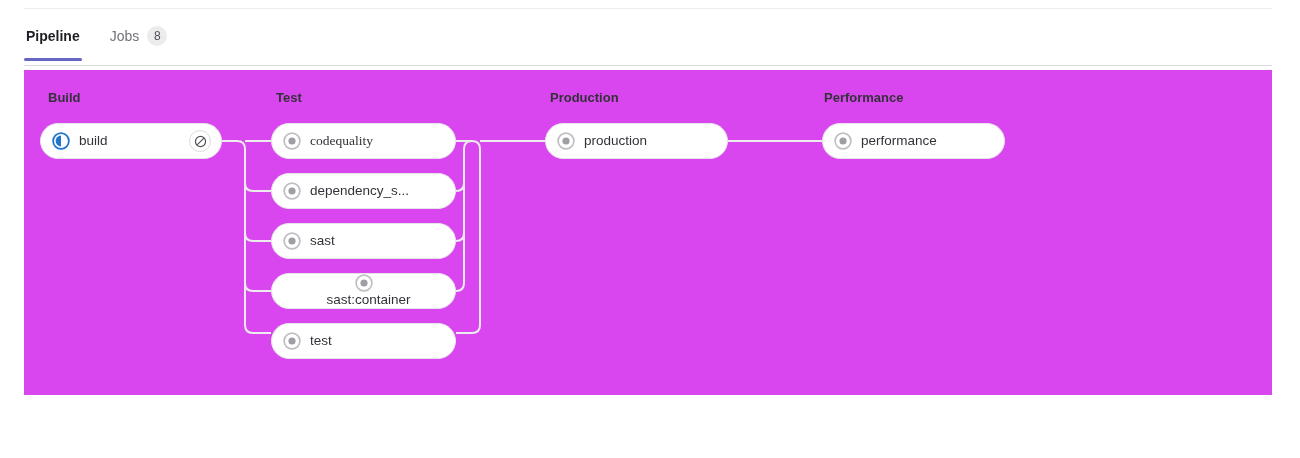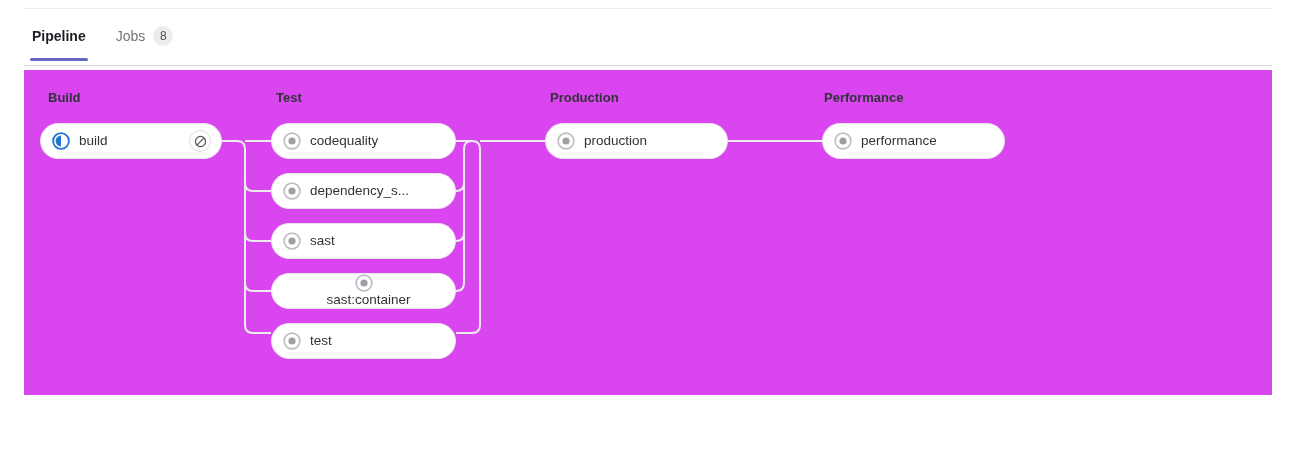--- a/index.html
+++ b/index.html
@@ -29,21 +29,21 @@
     position: relative;
     padding: 4px 2px 14px 2px;
     margin-right: 26px;
     font-size: 14px;
     line-height: 20px;
     cursor: pointer;
     display: flex; align-items: center; gap: 8px;
     background: none; border: none;
     font-family: "Liberation Sans", sans-serif;
   }
-  .tab.active { color: #1f1e24; font-weight: 700; margin-left: 6px; }
+  .tab.active { color: #1f1e24; font-weight: 700; }
   .tab.active::after {
     content: ""; position: absolute; left: 0; right: 0; bottom: -1px;
     height: 3px; background: #6666c4; border-radius: 2px;
   }
   .tab.inactive { color: #737278; font-weight: 400; justify-content: space-between; }
   .tab-badge {
     display: inline-flex; align-items: center; justify-content: center;
     min-width: 20px; height: 20px; padding: 0 6px;
     border-radius: 10px;
     background: #ececef; color: #535158;
@@ -153,21 +153,21 @@
         <svg width="13" height="13" viewBox="0 0 16 16">
           <circle cx="8" cy="8" r="6.2" fill="none" stroke="#535158" stroke-width="1.5"></circle>
           <line x1="3.8" y1="12.2" x2="12.2" y2="3.8" stroke="#535158" stroke-width="1.5"></line>
         </svg>
       </button>
     </div>
 
     <div class="stage-col" style="left:252px; width:210px;">
       <div class="stage-title" style="margin-top:20px;">Test</div>
     </div>
-    <div class="job" style="left:247px; top:53px; width:185px;">
+    <div class="job" style="left:247px; top:53px; width:185px;font-family:Liberation Serif, serif;">
       <svg class="status-icon" viewBox="0 0 16 16">
         <circle cx="8" cy="8" r="7" fill="#ffffff" stroke="#bfbfc3" stroke-width="1.5"></circle>
         <circle cx="8" cy="8" r="3.2" fill="#9e9ea4"></circle>
       </svg>
       <span class="job-name">codequality</span>
     </div>
     <div class="job" style="left:247px; top:153px; width:185px;">
       <svg class="status-icon" viewBox="0 0 16 16">
         <circle cx="8" cy="8" r="7" fill="#ffffff" stroke="#bfbfc3" stroke-width="1.5"></circle>
         <circle cx="8" cy="8" r="3.2" fill="#9e9ea4"></circle>

